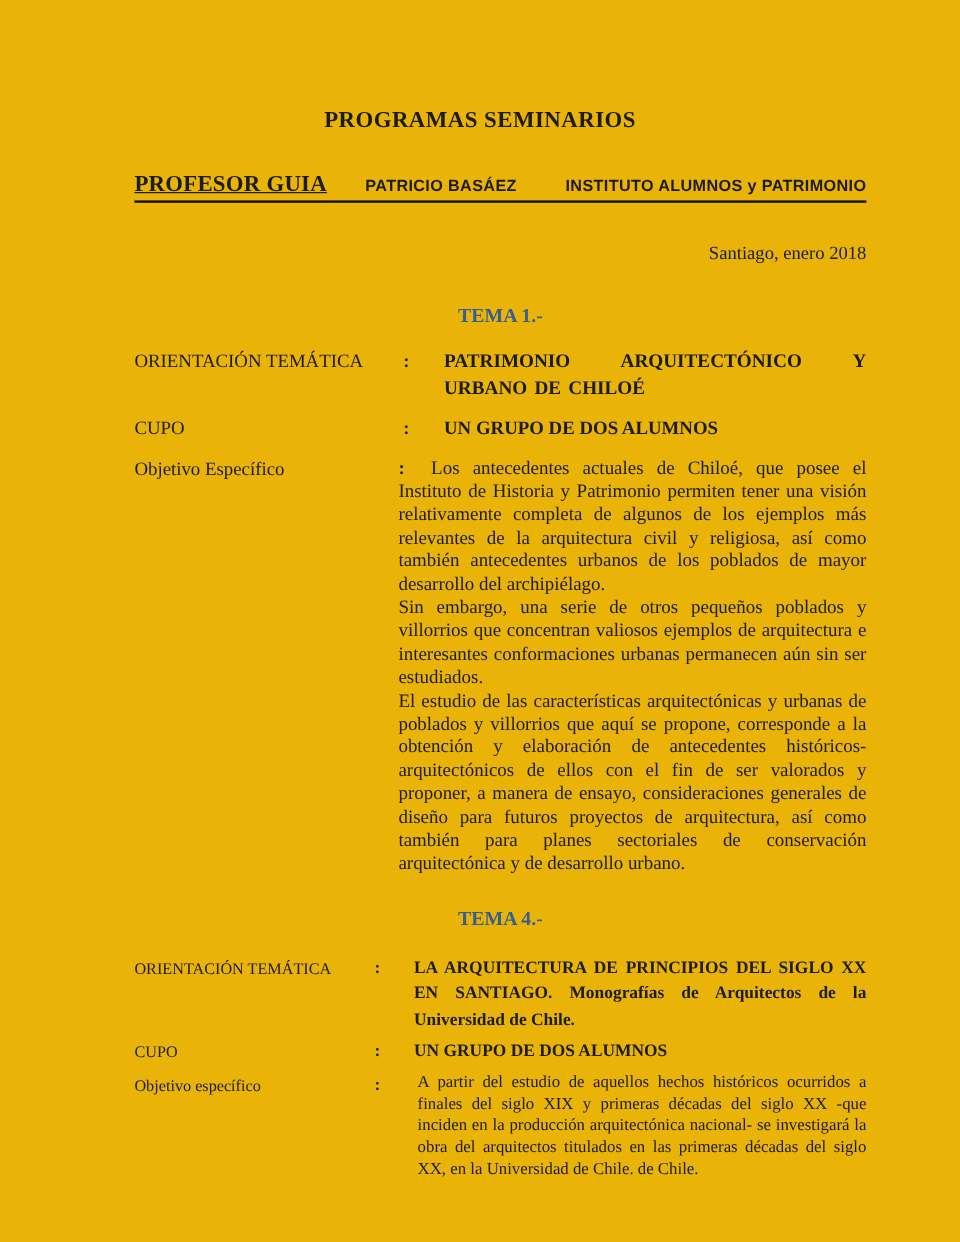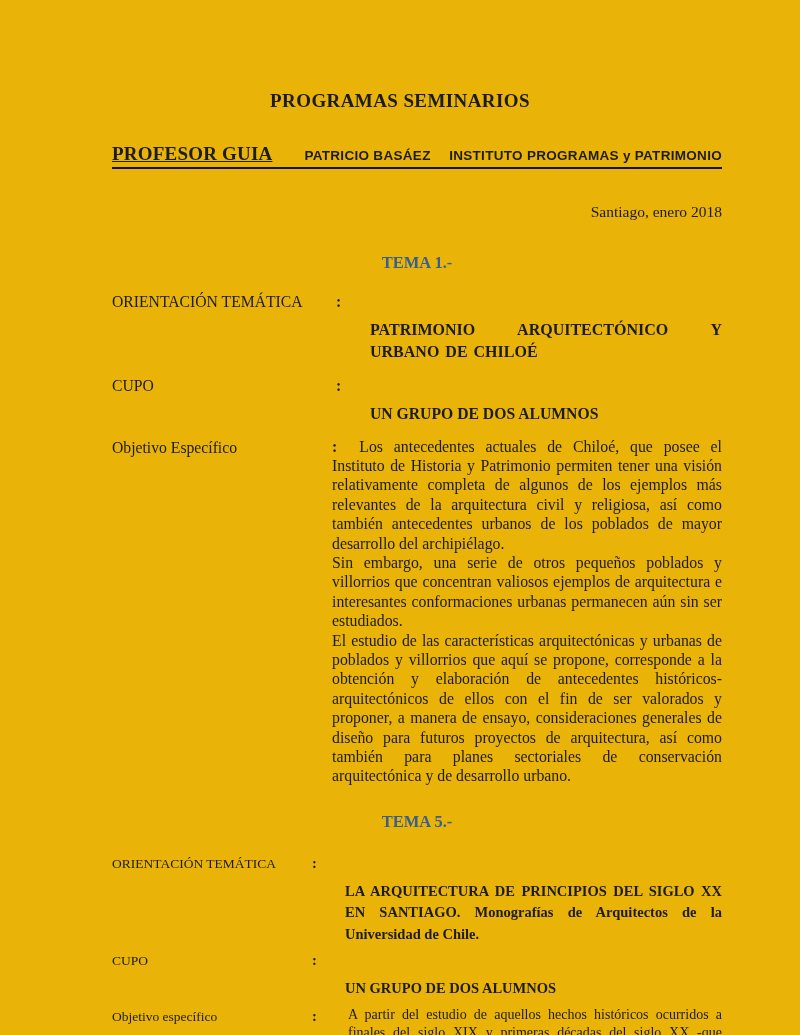--- a/index.html
+++ b/index.html
@@ -71,21 +71,21 @@
   .tema1-heading{margin-top:32px;}
   .tema2-heading{margin-top:26px;}
   .row{display:grid;line-height:21.5px;}
   .row .label{font-weight:normal;font-size:15.7px;}
   .row .colon-cell{font-weight:bold;font-size:15.7px;}
   .row.t1{grid-template-columns:224px 34px 1fr;}
   .row.obj1{grid-template-columns:220px 1fr;}
   .row.t2{grid-template-columns:200px 33px 1fr;}
   .row.t2 .label{font-size:13.5px;}
   .row.t2 .colon-cell{font-size:14.5px;}
-  .value{font-weight:bold;text-align:justify;margin-top:28px;}
+  .value{font-weight:bold;text-align:justify;}
   .v1{font-size:16px;word-spacing:2px;}
   .v1-cupo{font-size:15.7px;}
   .v2{font-size:14.5px;}
   .row-orientacion1{margin-top:19px;}
   .row-cupo1{margin-top:13px;}
   .row-obj1{margin-top:12px;}
   .row-orientacion2{margin-top:22px;}
   .row-cupo2{margin-top:5px;}
   .row-obj2{margin-top:6px;}
   .obj-text p{
@@ -106,21 +106,21 @@
 </head>
 <body>
 
 <div class="page">
 
   <h1 class="doc-title">PROGRAMAS SEMINARIOS</h1>
 
   <div class="prof-line">
     <span class="prof-label">PROFESOR GUIA</span>
     <span class="prof-name">PATRICIO  BASÁEZ</span>
-    <span class="institute">INSTITUTO PROGRAMAS y  PATRIMONIO</span>
+    <span class="institute">INSTITUTO ALUMNOS y  PATRIMONIO</span>
   </div>
 
   <div class="dateline">Santiago, enero 2018</div>
 
   <section>
     <h2 class="tema-heading tema1-heading">TEMA 1.-</h2>
 
     <div class="row t1 row-orientacion1">
       <span class="label">ORIENTACIÓN TEMÁTICA</span>
       <span class="colon-cell">:</span>
@@ -137,21 +137,21 @@
       <span class="label">Objetivo Específico</span>
       <div class="obj-text">
         <p><span class="colon-inline">:</span><span class="tab-spacer"></span><span>Los antecedentes actuales de  Chiloé, que posee el Instituto de  Historia y Patrimonio permiten tener una visión relativamente completa de algunos de los ejemplos más relevantes de la arquitectura civil y  religiosa,  así como también antecedentes urbanos de los poblados de mayor desarrollo del archipiélago.</span></p>
         <p>Sin embargo, una serie de otros pequeños poblados y villorrios que concentran valiosos ejemplos de arquitectura e interesantes conformaciones urbanas permanecen aún sin ser estudiados.</p>
         <p>El estudio de las características arquitectónicas y urbanas de poblados y villorrios que aquí se propone, corresponde a la obtención y elaboración de antecedentes históricos-arquitectónicos de ellos con el fin de ser  valorados y proponer, a manera de ensayo,  consideraciones  generales de diseño para futuros proyectos de arquitectura, así como también  para  planes  sectoriales  de  conservación arquitectónica y de desarrollo urbano.</p>
       </div>
     </div>
   </section>
 
   <section>
-    <h2 class="tema-heading tema2-heading">TEMA 5.-</h2>
+    <h2 class="tema-heading tema2-heading">TEMA 4.-</h2>
 
     <div class="row t2 row-orientacion2">
       <span class="label">ORIENTACIÓN TEMÁTICA</span>
       <span class="colon-cell">:</span>
       <div class="value v2">LA ARQUITECTURA DE PRINCIPIOS DEL SIGLO XX EN SANTIAGO. Monografías de Arquitectos de la Universidad de Chile.</div>
     </div>
 
     <div class="row t2 row-cupo2">
       <span class="label">CUPO</span>
       <span class="colon-cell">:</span>

